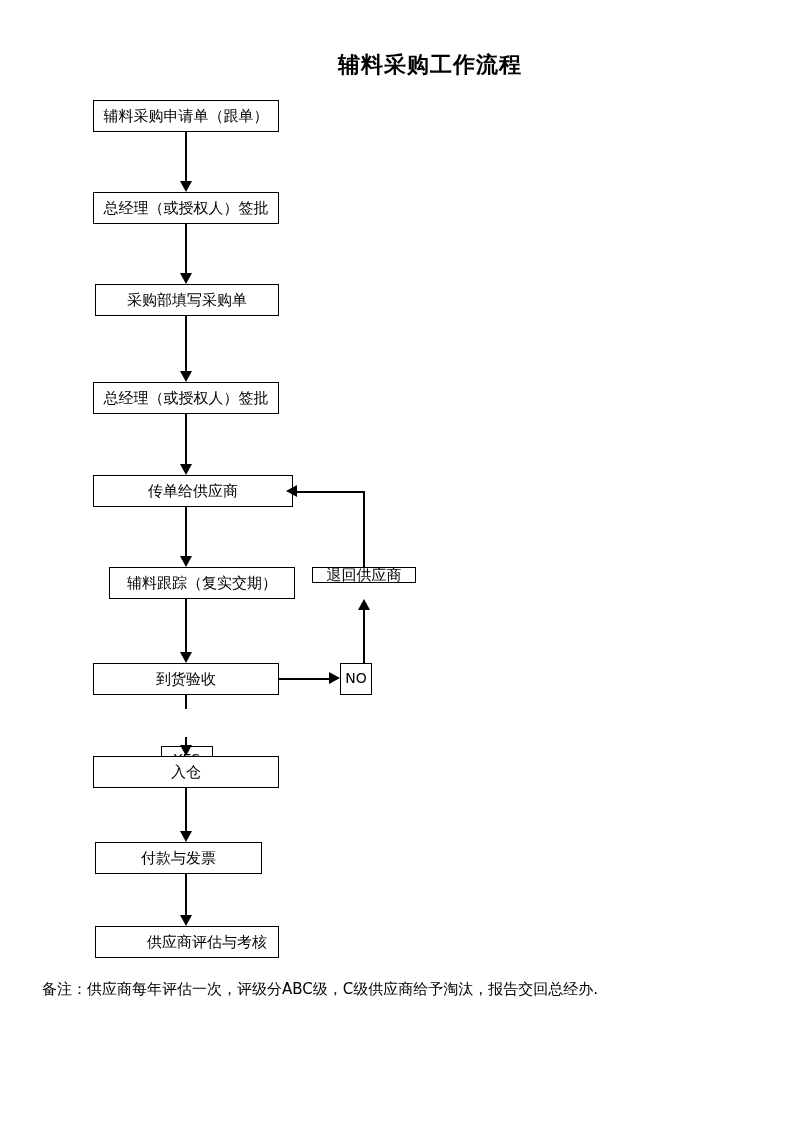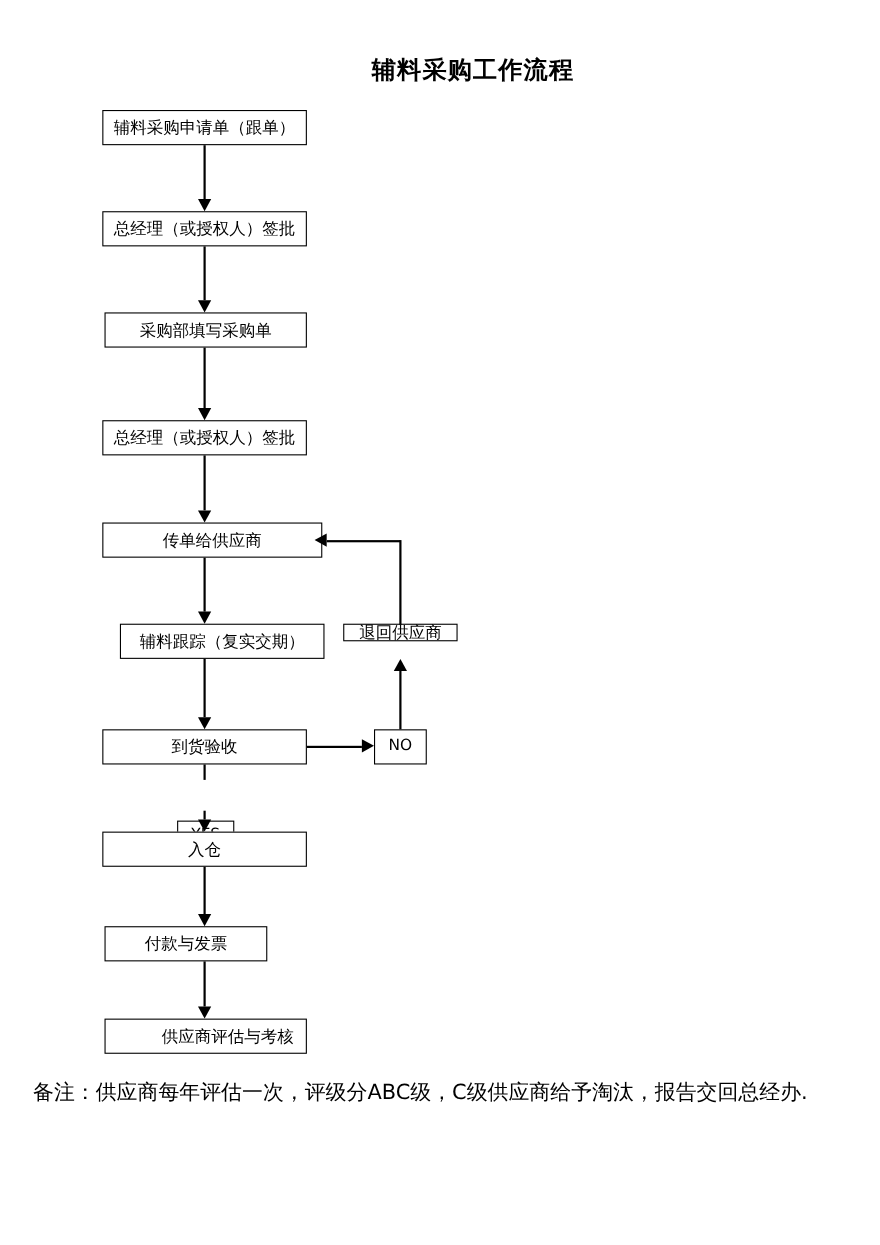--- a/index.html
+++ b/index.html
@@ -75,23 +75,23 @@
     border-bottom: 6px solid transparent;
     border-right: 11px solid #000000;
   }
   .arrow-right {
     border-top: 6px solid transparent;
     border-bottom: 6px solid transparent;
     border-left: 11px solid #000000;
   }
   #footer-note {
     position: absolute;
-    left: 30px;
+    left: 42px;
     top: 980px;
-    font-size: 19px;
+    font-size: 15px;
     white-space: nowrap;
   }
 </style>
 </head>
 <body>
 
 <div id="page">
 
   <div id="chart-title">辅料采购工作流程</div>
 
@@ -124,33 +124,33 @@
   </div>
 
   <div class="node small" style="left:161px; top:709px; width:52px; height:28px;margin-top:37px;">
     <span>YES</span>
   </div>
 
   <div class="node" style="left:93px; top:756px; width:186px; height:32px;">
     <span>入仓</span>
   </div>
 
-  <div class="node" style="left:95px; top:842px; width:148px; height:32px;">
+  <div class="node" style="left:95px; top:842px; width:167px; height:32px;">
     <span>付款与发票</span>
   </div>
 
   <div class="node" style="left:95px; top:926px; width:184px; height:32px;padding-left:40px;">
     <span>供应商评估与考核</span>
   </div>
 
   <div class="node" style="left:312px; top:567px; width:104px; height:16px;">
     <span>退回供应商</span>
   </div>
 
-  <div class="node small" style="left:340px; top:663px; width:48px; height:32px;">
+  <div class="node small" style="left:340px; top:663px; width:32px; height:32px;">
     <span>NO</span>
   </div>
 
   <div class="vline" style="left:185px; top:132px; height:49px;"></div>
   <div class="arrow arrow-down" style="left:180px; top:181px;"></div>
 
   <div class="vline" style="left:185px; top:224px; height:49px;"></div>
   <div class="arrow arrow-down" style="left:180px; top:273px;"></div>
 
   <div class="vline" style="left:185px; top:316px; height:55px;"></div>

